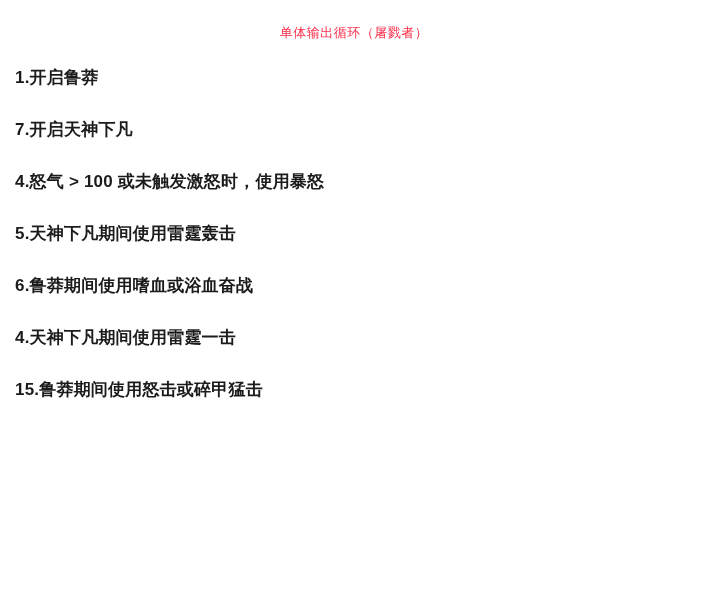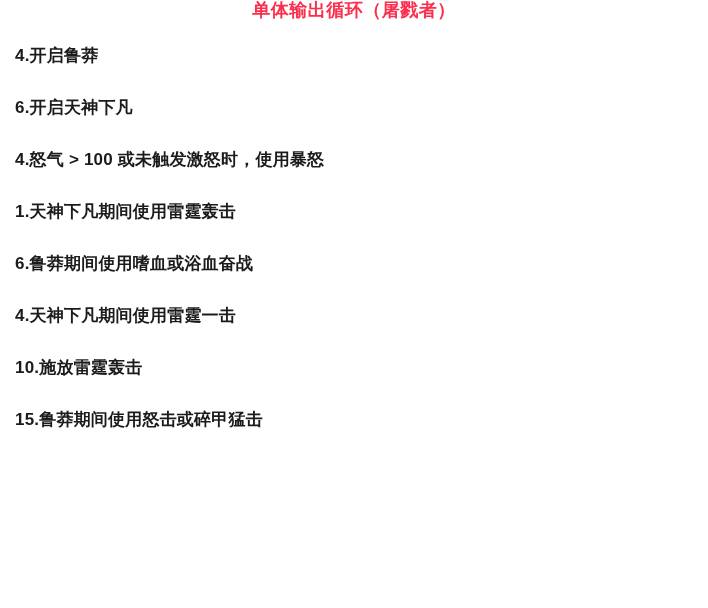--- a/index.html
+++ b/index.html
@@ -14,24 +14,25 @@
     font-family: "Liberation Sans", sans-serif;
   }
   .page {
     width: 708px;
     height: 608px;
     background: #ffffff;
     box-sizing: border-box;
   }
   .title {
     margin: 0;
+    padding-top: 22px;
     text-align: center;
-    font-size: 18px;
+    font-size: 13px;
     line-height: 21px;
-    font-weight: bold;
+    font-weight: normal;
     letter-spacing: 0.5px;
     color: var(--title-color, #fc2e4c);
   }
   .list {
     padding: 0 20px 0 15px;
   }
   .item {
     margin: 0;
     font-size: 17px;
     line-height: 19px;
@@ -46,22 +47,21 @@
   .item + .item {
     margin-top: 33px;
   }
 </style>
 </head>
 <body>
 
 <div class="page">
   <h1 class="title">单体输出循环（屠戮者）</h1>
   <div class="list">
-    <p class="item">4.开启鲁莽</p>
-    <p class="item">6.开启天神下凡</p>
+    <p class="item">1.开启鲁莽</p>
+    <p class="item">7.开启天神下凡</p>
     <p class="item">4.怒气 &gt; 100 或未触发激怒时，使用暴怒</p>
-    <p class="item">1.天神下凡期间使用雷霆轰击</p>
+    <p class="item">5.天神下凡期间使用雷霆轰击</p>
     <p class="item">6.鲁莽期间使用嗜血或浴血奋战</p>
     <p class="item">4.天神下凡期间使用雷霆一击</p>
-    <p class="item">10.施放雷霆轰击</p>
     <p class="item">15.鲁莽期间使用怒击或碎甲猛击</p>
   </div>
 </div>
 
 </body></html>

